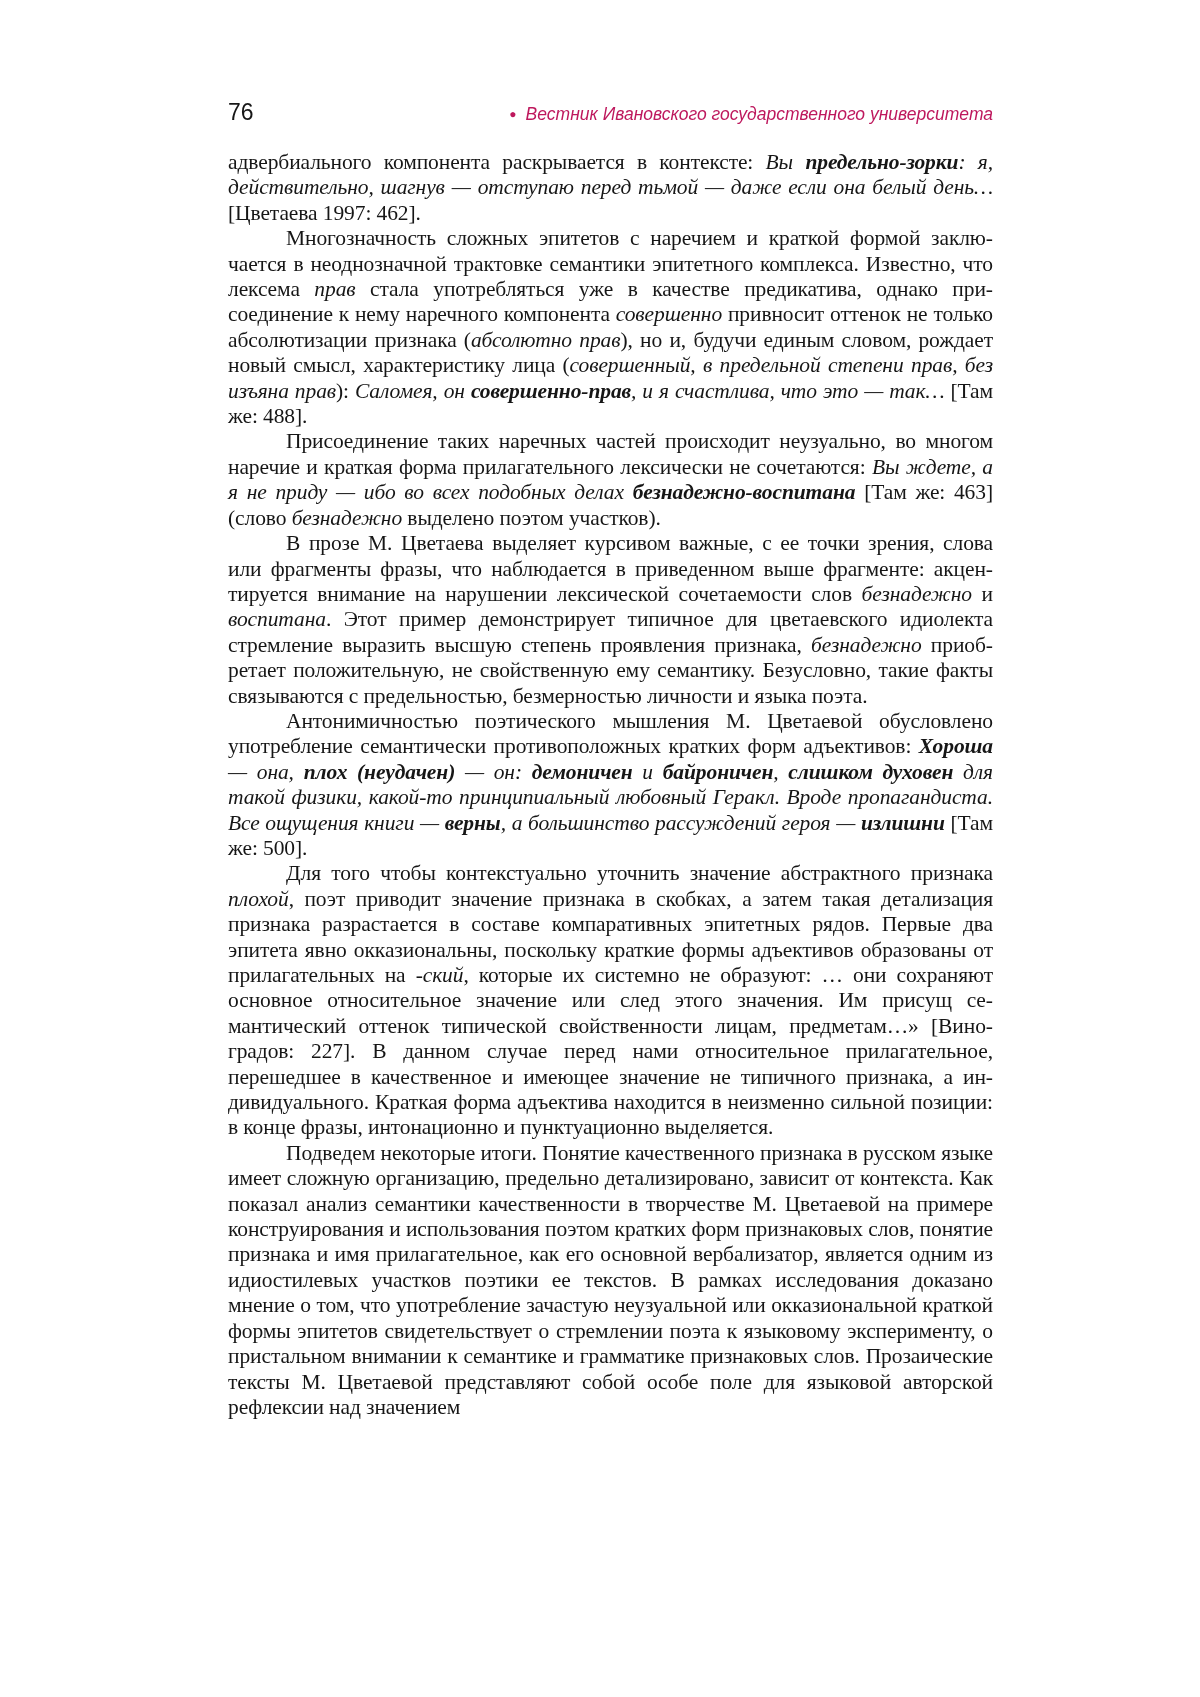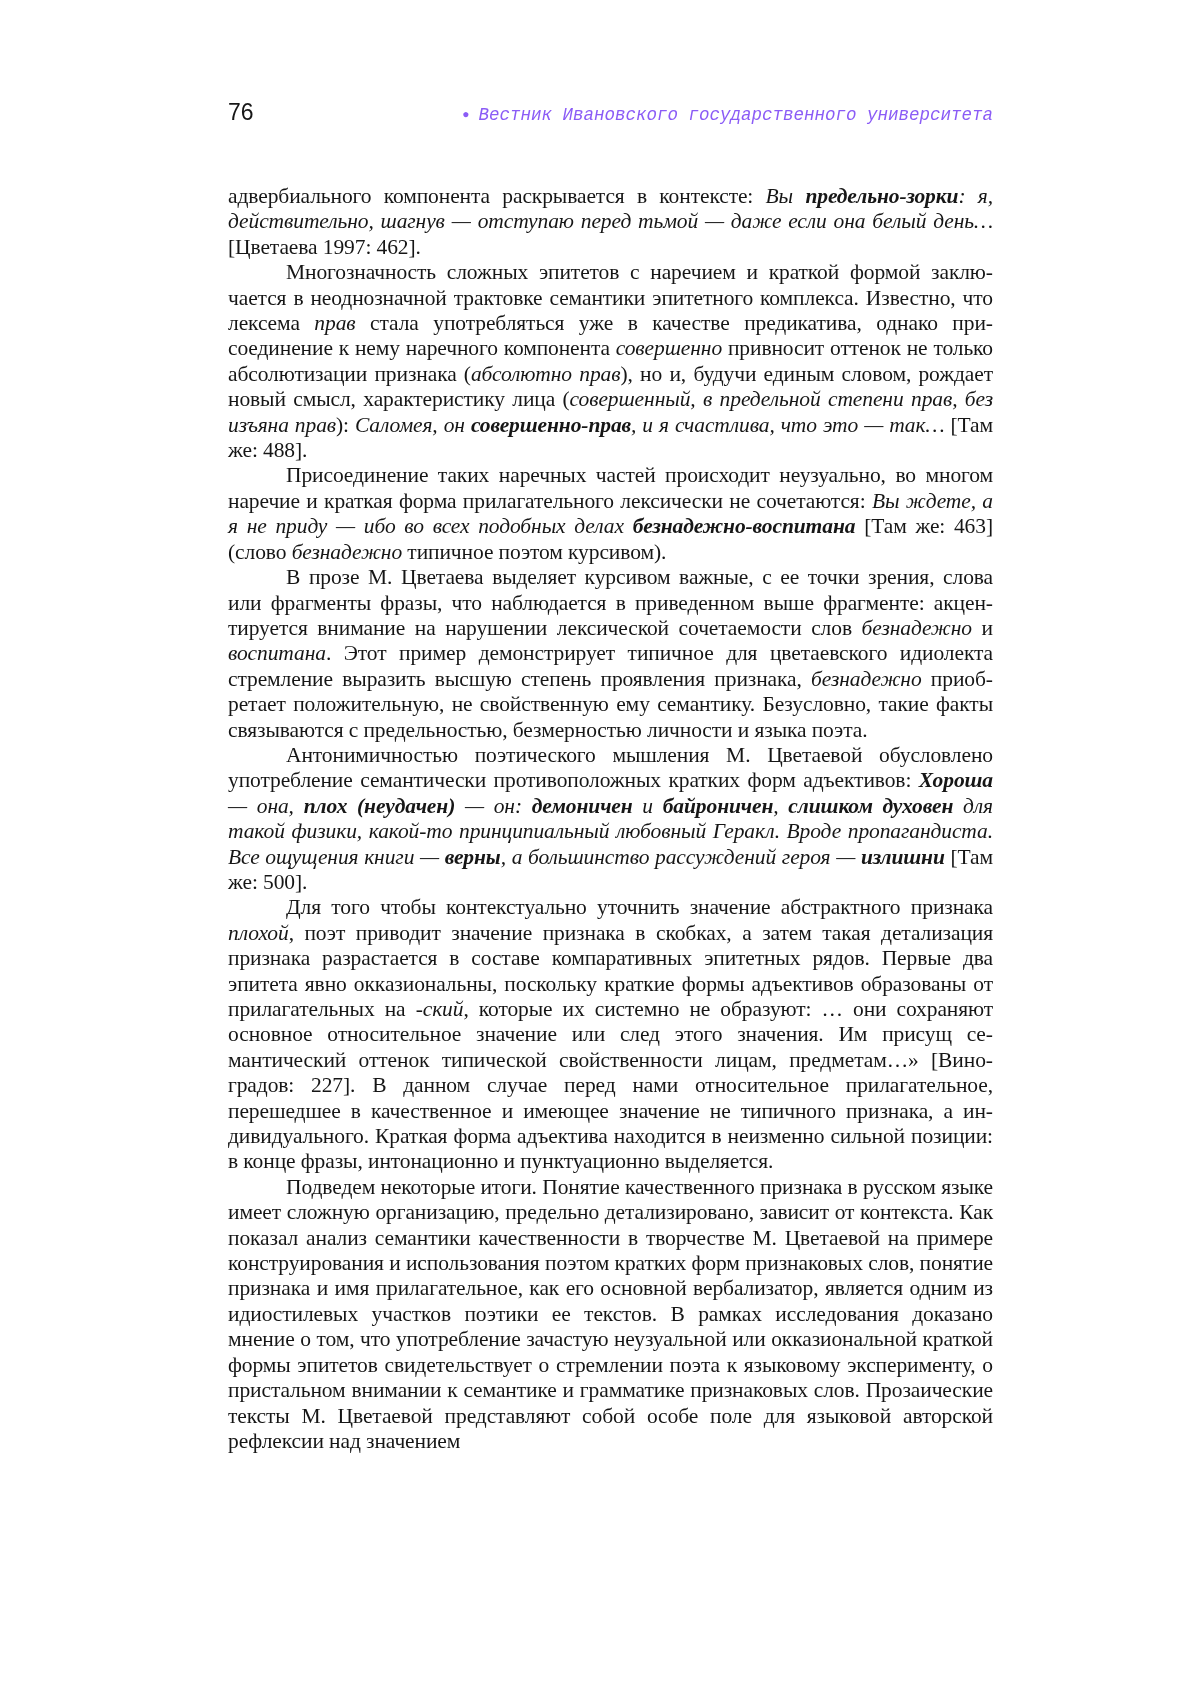--- a/index.html
+++ b/index.html
@@ -24,45 +24,44 @@
     justify-content: space-between;
     align-items: baseline;
   }
   .page-num {
     font-family: "Liberation Sans", "DejaVu Sans", sans-serif;
     font-size: 23px;
     line-height: 1;
     color: #161616;
   }
   .running-title, .series-line {
-    font-family: Liberation Mono, monospace;
+    font-family: Liberation Sans, sans-serif;
     font-style: italic;
     font-size: 17.5px;
     line-height: 1.2;
-    color: #8b5cf6;
+    color: #be185d;
     white-space: nowrap;
   }
   .bullet {
     font-style: normal;
     font-size: 12px;
     vertical-align: 2px;
     margin-right: 9px;
     letter-spacing: 0;
   }
   .article {
     position: absolute;
     left: 228px;
     top: 150px;
     width: 765px;
     font-family: "Liberation Serif", "DejaVu Serif", serif;
     font-size: 21.5px;
     line-height: 25.4px;
     letter-spacing: -0.1px;
     text-align: justify;
-    margin-top: 34px;
   }
   .article p {
     margin: 0;
     padding: 0;
     text-indent: 58px;
   }
   .article p.no-indent {
     text-indent: 0;
   }
   .r-i  { font-style: italic; }
@@ -83,21 +82,21 @@
   <div class="running-head">
     <span class="page-num">76</span>
     <span class="running-title">
       <span class="bullet">●</span><span>Вестник Ивановского государственного университета</span>
     </span>
   </div>
 
   <div class="article" id="article-body">
       <p class="no-indent"><span>адвербиального компонента раскрывается в контексте: </span><span class="r-i">Вы </span><span class="r-bi">предельно-зорки</span><span class="r-i">: я, действительно, шагнув — отступаю перед тьмой — даже если она белый день… </span><span>[Цветаева 1997: 462].</span></p>
       <p><span>Многозначность сложных эпитетов с наречием и краткой формой заклю­чается в неоднозначной трактовке семантики эпитетного комплекса. Известно, что лексема </span><span class="r-i">прав</span><span> стала употребляться уже в качестве предикатива, однако при­соединение к нему наречного компонента </span><span class="r-i">совершенно</span><span> привносит оттенок не только абсолютизации признака (</span><span class="r-i">абсолютно прав</span><span>), но и, будучи единым сло­вом, рождает новый смысл, характеристику лица (</span><span class="r-i">совершенный, в предельной степени прав, без изъяна прав</span><span>): </span><span class="r-i">Саломея, он </span><span class="r-bi">совершенно-прав</span><span class="r-i">, и я счастлива, что это — так… </span><span>[Там же: 488].</span></p>
-      <p><span>Присоединение таких наречных частей происходит неузуально, во мно­гом наречие и краткая форма прилагательного лексически не сочетаются: </span><span class="r-i">Вы ждете, а я не приду — ибо во всех подобных делах </span><span class="r-bi">безнадежно-воспитана</span><span> [Там же: 463] (слово </span><span class="r-i">безнадежно</span><span> типичное поэтом курсивом).</span></p>
+      <p><span>Присоединение таких наречных частей происходит неузуально, во мно­гом наречие и краткая форма прилагательного лексически не сочетаются: </span><span class="r-i">Вы ждете, а я не приду — ибо во всех подобных делах </span><span class="r-bi">безнадежно-воспитана</span><span> [Там же: 463] (слово </span><span class="r-i">безнадежно</span><span> выделено поэтом участков).</span></p>
       <p><span>В прозе М. Цветаева выделяет курсивом важные, с ее точки зрения, слова или фрагменты фразы, что наблюдается в приведенном выше фрагменте: акцен­тируется внимание на нарушении лексической сочетаемости слов </span><span class="r-i">безнадежно</span><span> и </span><span class="r-i">воспитана</span><span>. Этот пример демонстрирует типичное для цветаевского идиолекта стремление выразить высшую степень проявления признака, </span><span class="r-i">безнадежно</span><span> приоб­ретает положительную, не свойственную ему семантику. Безусловно, такие факты связываются с предельностью, безмерностью личности и языка поэта.</span></p>
       <p><span>Антонимичностью поэтического мышления М. Цветаевой обусловлено употребление семантически противоположных кратких форм адъективов: </span><span class="r-bi">Хо­роша</span><span class="r-i"> — она, </span><span class="r-bi">плох (неудачен)</span><span class="r-i"> — он: </span><span class="r-bi">демоничен</span><span class="r-i"> и </span><span class="r-bi">байроничен</span><span class="r-i">, </span><span class="r-bi">слишком духовен</span><span class="r-i"> для такой физики, какой-то принципиальный любовный Геракл. Вроде пропа­гандиста. Все ощущения книги — </span><span class="r-bi">верны</span><span class="r-i">, а большинство рассуждений героя — </span><span class="r-bi">излишни</span><span> [Там же: 500].</span></p>
       <p><span>Для того чтобы контекстуально уточнить значение абстрактного признака </span><span class="r-i">плохой</span><span>, поэт приводит значение признака в скобках, а затем такая детализация признака разрастается в составе компаративных эпитетных рядов. Первые два эпитета явно окказиональны, поскольку краткие формы адъективов образованы от прилагательных на </span><span class="r-i">-ский</span><span>, которые их системно не образуют: … они сохра­няют основное относительное значение или след этого значения. Им присущ се­мантический оттенок типической свойственности лицам, предметам…» [Вино­градов: 227]. В данном случае перед нами относительное прилагательное, перешедшее в качественное и имеющее значение не типичного признака, а ин­дивидуального. Краткая форма адъектива находится в неизменно сильной пози­ции: в конце фразы, интонационно и пунктуационно выделяется.</span></p>
       <p><span>Подведем некоторые итоги. Понятие качественного признака в русском языке имеет сложную организацию, предельно детализировано, зависит от кон­текста. Как показал анализ семантики качественности в творчестве М. Цветае­вой на примере конструирования и использования поэтом кратких форм призна­ковых слов, понятие признака и имя прилагательное, как его основной вербализатор, является одним из идиостилевых участков поэтики ее текстов. В рамках исследования доказано мнение о том, что употребление зачастую не­узуальной или окказиональной краткой формы эпитетов свидетельствует о стремлении поэта к языковому эксперименту, о пристальном внимании к семан­тике и грамматике признаковых слов. Прозаические тексты М. Цветаевой пред­ставляют собой особе поле для языковой авторской рефлексии над значением</span></p>
     </div>
 
 
 </div>
 
 </body></html>

